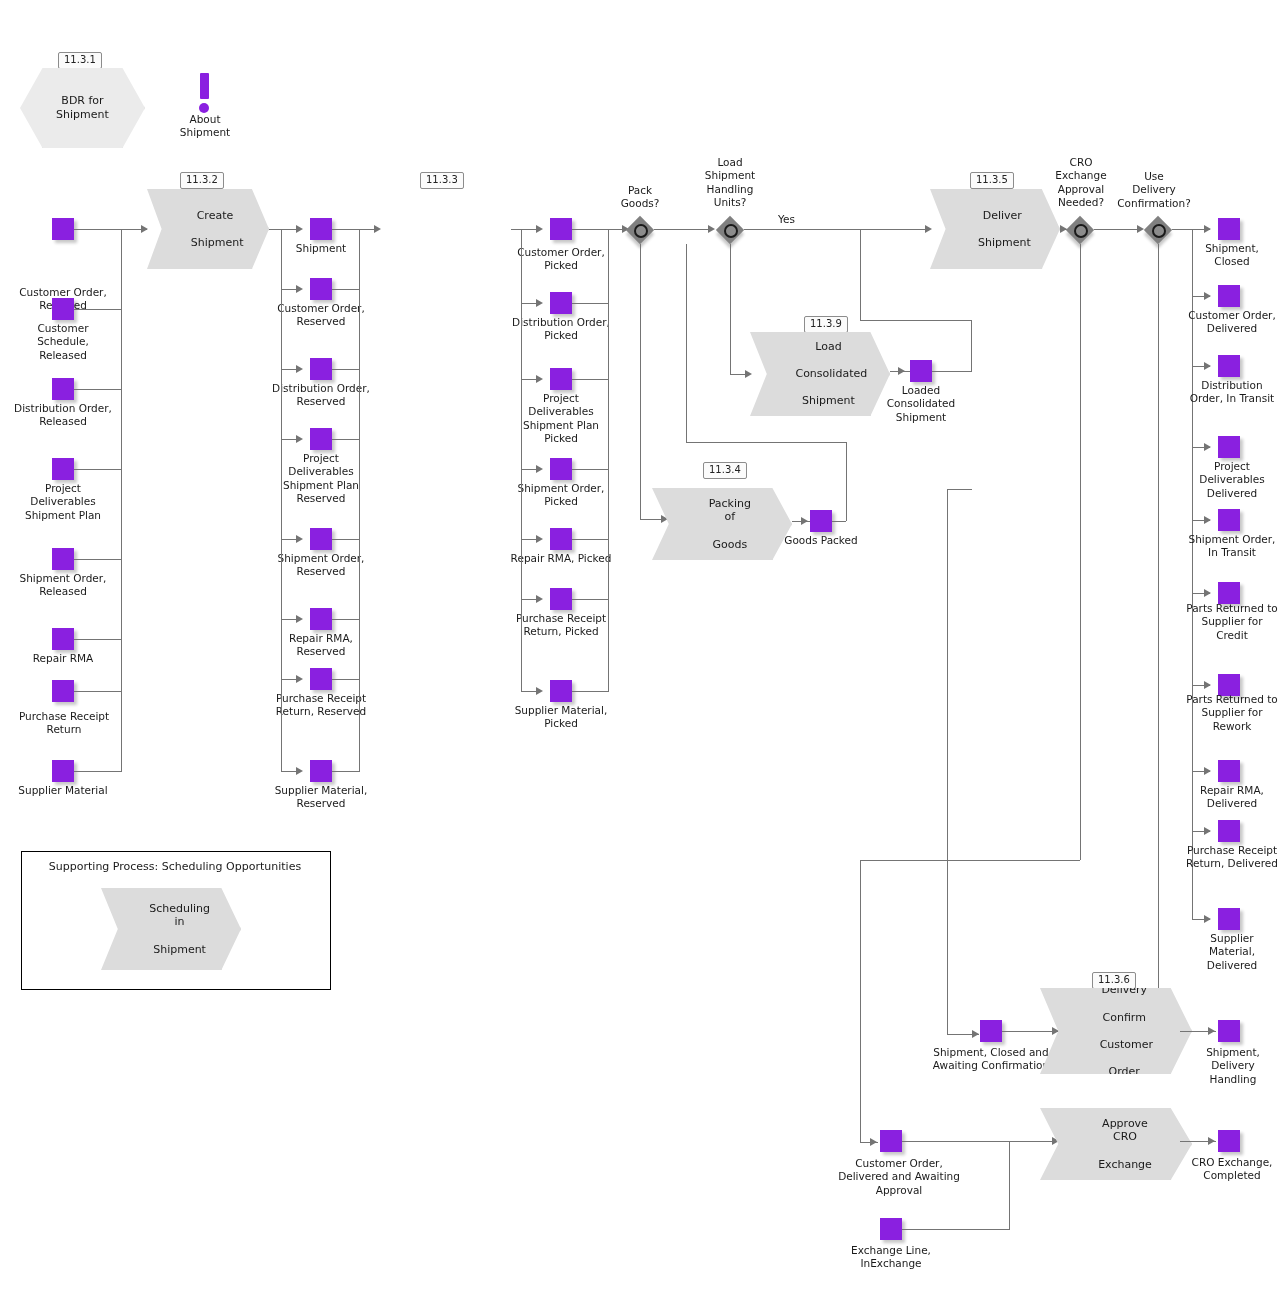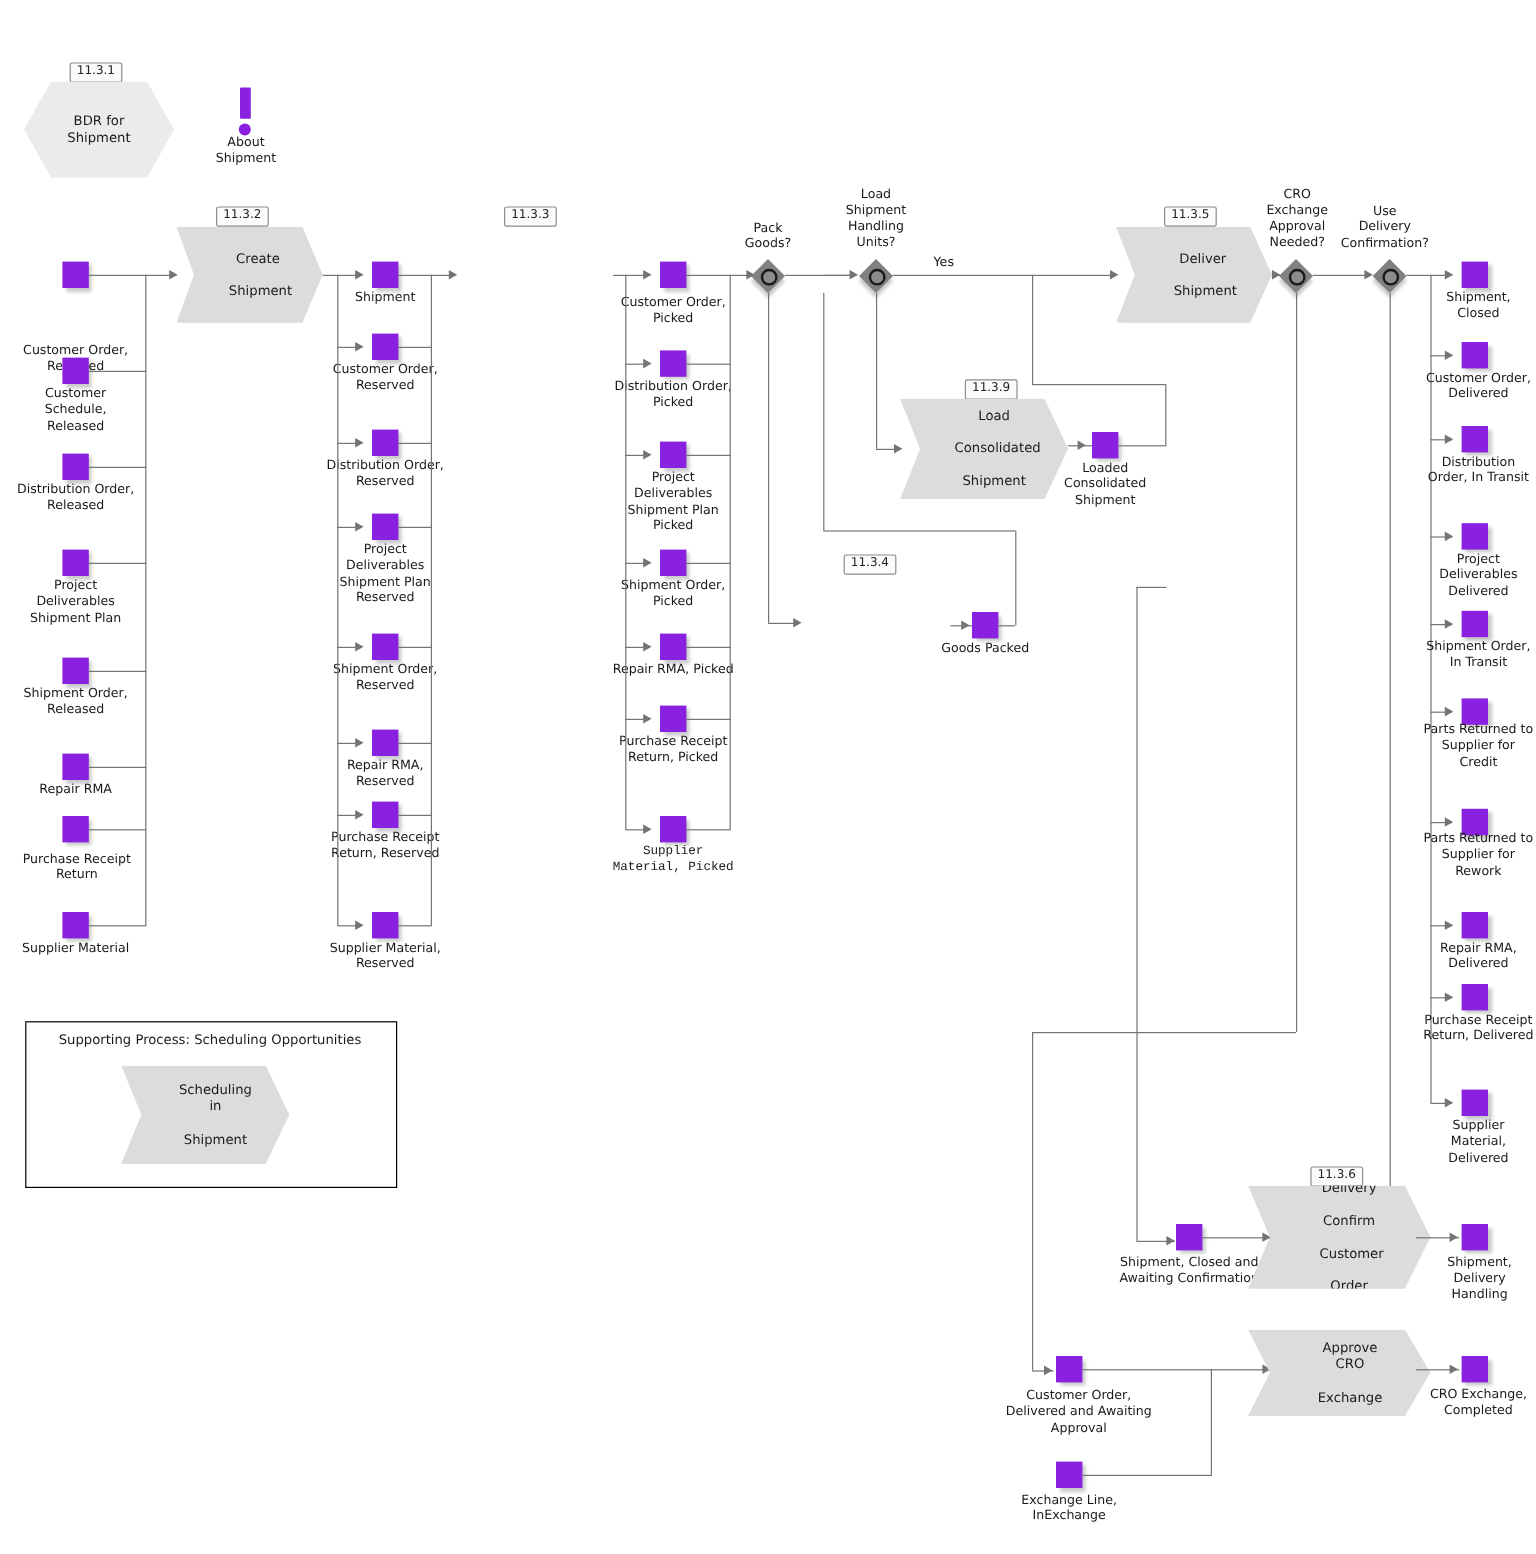--- a/index.html
+++ b/index.html
@@ -186,21 +186,21 @@
   <div class="obj" style="left:550px;top:458px;"></div>
   <div class="objlbl" style="left:510px;top:482px;width:102px;">Shipment Order, Picked</div>
 
   <div class="obj" style="left:550px;top:528px;"></div>
   <div class="objlbl" style="left:510px;top:552px;width:102px;">Repair RMA, Picked</div>
 
   <div class="obj" style="left:550px;top:588px;"></div>
   <div class="objlbl" style="left:510px;top:612px;width:102px;">Purchase Receipt Return, Picked</div>
 
   <div class="obj" style="left:550px;top:680px;"></div>
-  <div class="objlbl" style="left:510px;top:704px;width:102px;font-family:Liberation Mono, monospace;">Supplier Material, Picked</div>
+  <div class="objlbl" style="left:510px;top:704px;width:102px;">Supplier Material, Picked</div>
 
   <div class="ln lnh" style="left:511px;top:229px;width:30px;"></div>
   <div class="arr" style="left:536px;top:225px;"></div>
   <div class="ln lnv" style="left:521px;top:229px;height:462px;"></div>
   <div class="ln lnh" style="left:521px;top:303px;width:20px;"></div>
     <div class="arr" style="left:536px;top:299px;"></div>
   <div class="ln lnh" style="left:521px;top:379px;width:20px;"></div>
     <div class="arr" style="left:536px;top:375px;"></div>
   <div class="ln lnh" style="left:521px;top:469px;width:20px;"></div>
     <div class="arr" style="left:536px;top:465px;"></div>
@@ -232,20 +232,24 @@
   </div>
 
   <div class="ln lnh" style="left:654px;top:229px;width:58px;"></div>
   <div class="arr" style="left:708px;top:225px;"></div>
 
   <div class="ln lnv" style="left:640px;top:244px;height:275px;"></div>
   <div class="ln lnh" style="left:640px;top:519px;width:26px;"></div>
   <div class="arr" style="left:661px;top:515px;"></div>
 
   <div class="tag" style="left:703px;top:462px;">11.3.4</div>
+  <div class="proc" style="left:652px;top:488px;width:140px;height:72px;">
+    <span><span>Packing of</span><br>
+    <span>Goods</span></span>
+  </div>
   <div class="obj" style="left:810px;top:510px;"></div>
   <div class="objlbl" style="left:780px;top:534px;width:82px;">Goods Packed</div>
   <div class="ln lnh" style="left:792px;top:521px;width:18px;"></div>
   <div class="arr" style="left:801px;top:517px;"></div>
 
   <div class="ln lnv" style="left:846px;top:442px;height:79px;"></div>
   <div class="ln lnh" style="left:832px;top:521px;width:14px;"></div>
   <div class="ln lnh" style="left:686px;top:442px;width:160px;"></div>
   <div class="ln lnv" style="left:686px;top:244px;height:198px;"></div>
   <div class="ln lnh" style="left:686px;top:229px;width:24px;"></div>

